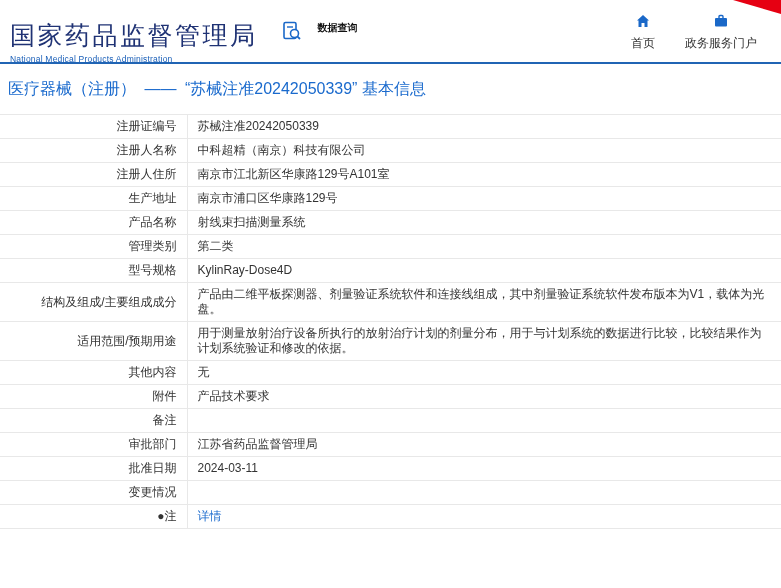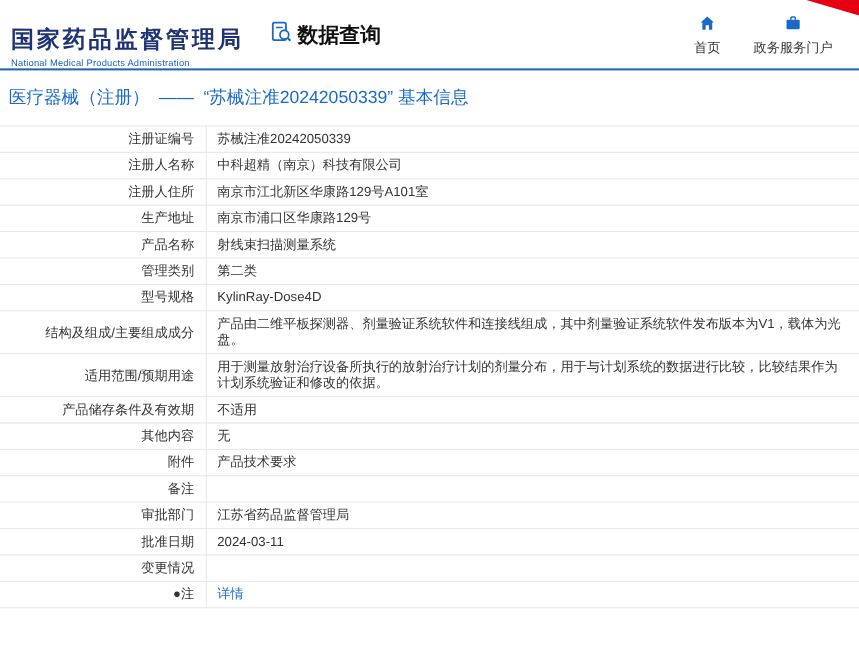--- a/index.html
+++ b/index.html
@@ -16,40 +16,40 @@
   .header {
     display: flex;
     align-items: center;
     height: 62px;
     padding: 6px 14px 4px 10px;
     position: relative;
     background: #ffffff;
   }
   .logo-block { cursor: pointer; }
   .logo-cn {
-    font-size: 21px;
-    font-weight: bold;
+    font-size: 25px;
+    font-weight: normal;
     color: #1f3274;
     letter-spacing: 2.5px;
     white-space: nowrap;
     margin-top: 19px;
   }
   .logo-en {
     font-size: 8.5px;
     color: #1a5fb8;
     margin-top: 2px;
     letter-spacing: 0.2px;
     white-space: nowrap;
   }
   .section-title {
     display: flex;
     align-items: flex-start;
-    gap: 5px;
+    gap: 16px;
     margin-left: 24px;
-    font-size: 19px;
+    font-size: 10px;
     font-weight: bold;
     color: #111111;
     white-space: nowrap;
   }
   .header-nav {
     margin-left: auto;
     display: flex;
     gap: 30px;
     margin-right: 10px;
   }
@@ -194,24 +194,20 @@
       </tr>
       <tr>
         <td class="label-cell">结构及组成/主要组成成分</td>
         <td class="value-cell">产品由二维平板探测器、剂量验证系统软件和连接线组成，其中剂量验证系统软件发布版本为V1，载体为光盘。</td>
       </tr>
       <tr>
         <td class="label-cell">适用范围/预期用途</td>
         <td class="value-cell">用于测量放射治疗设备所执行的放射治疗计划的剂量分布，用于与计划系统的数据进行比较，比较结果作为计划系统验证和修改的依据。</td>
       </tr>
       <tr>
-        <td class="label-cell">产品储存条件及有效期</td>
-        <td class="value-cell">不适用</td>
-      </tr>
-      <tr>
         <td class="label-cell">其他内容</td>
         <td class="value-cell">无</td>
       </tr>
       <tr>
         <td class="label-cell">附件</td>
         <td class="value-cell">产品技术要求</td>
       </tr>
       <tr>
         <td class="label-cell">备注</td>
         <td class="value-cell"></td>

